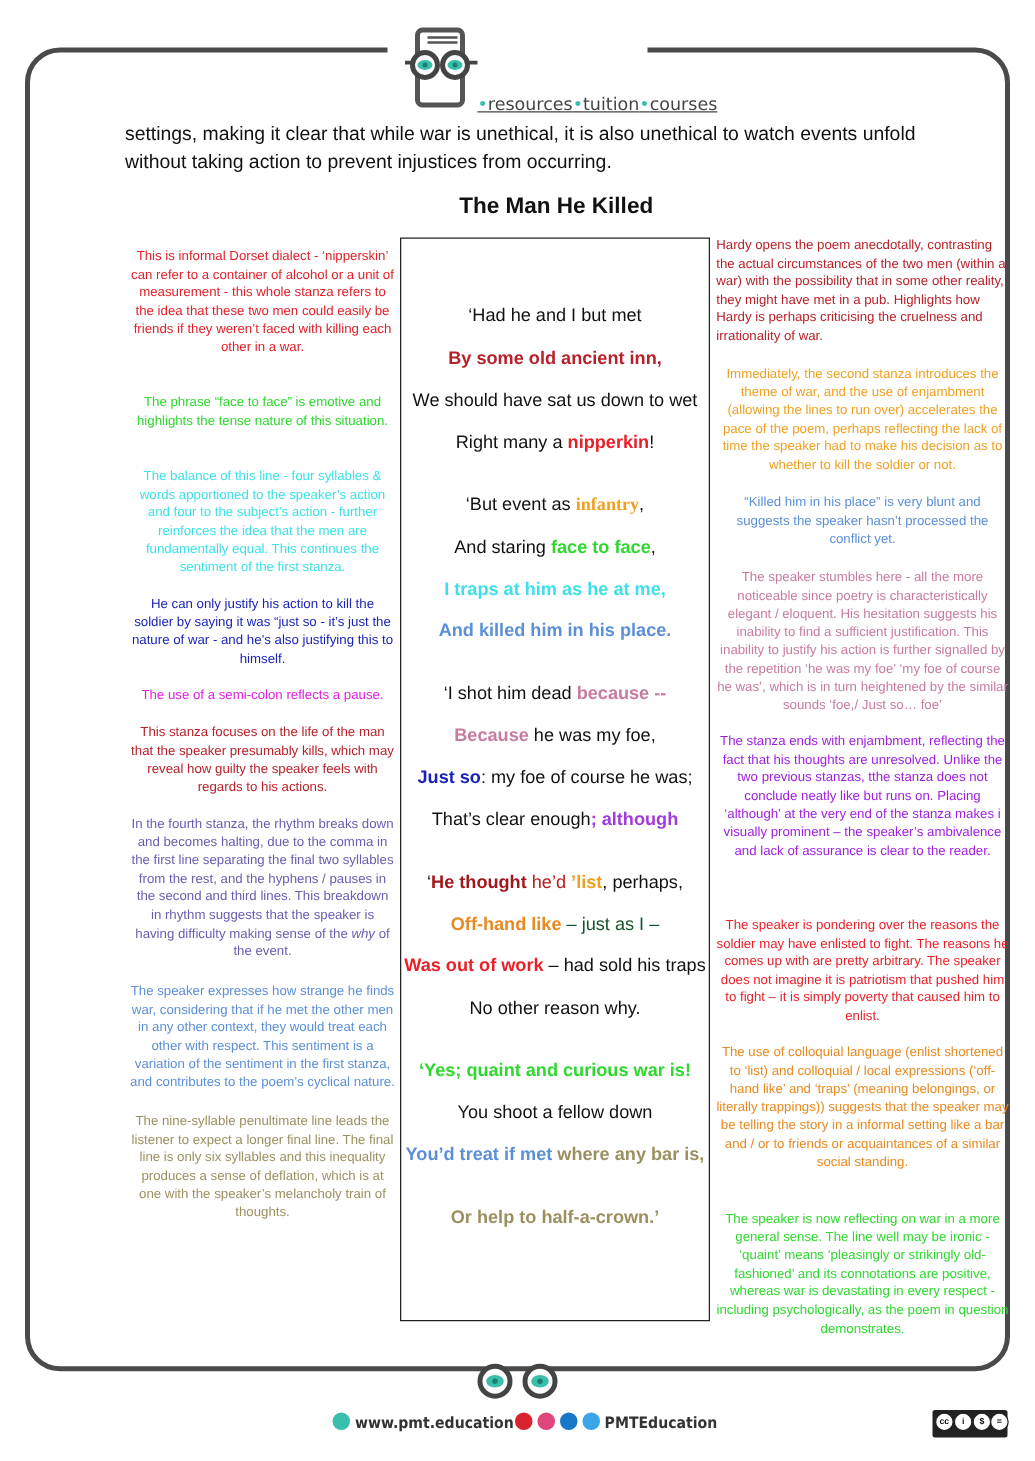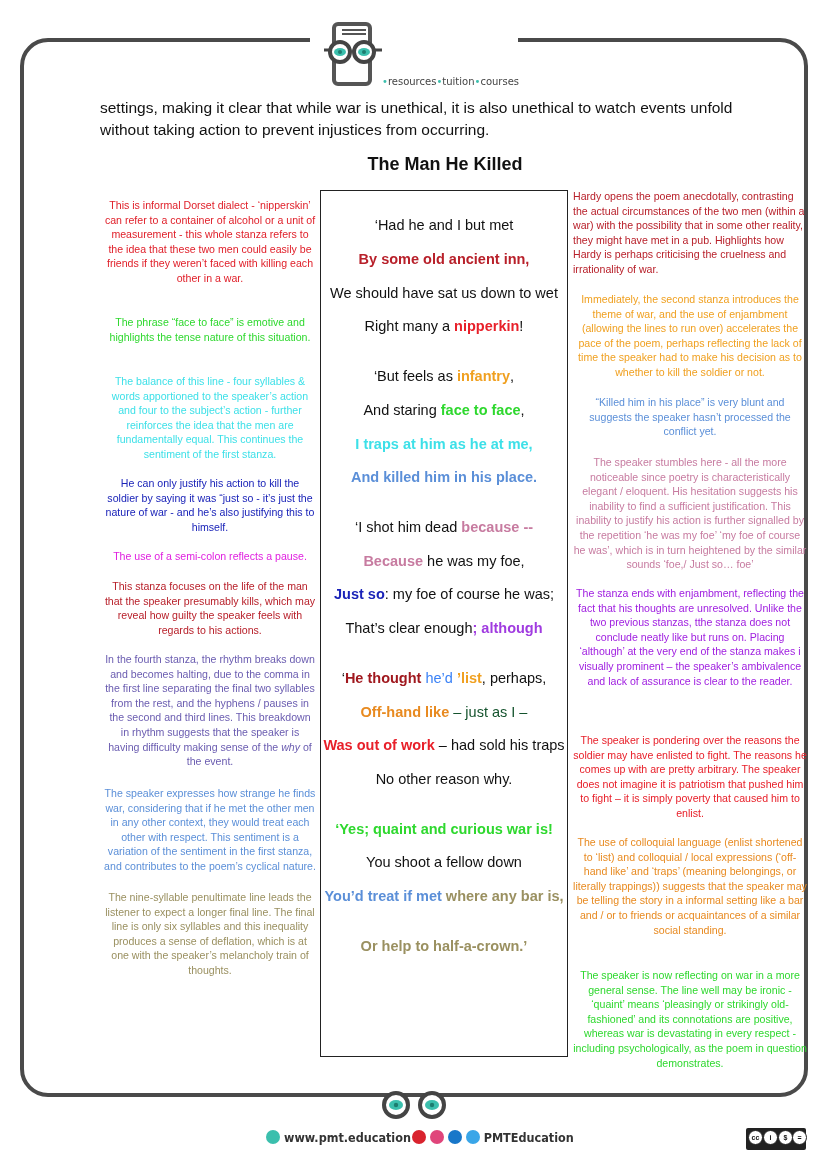--- a/index.html
+++ b/index.html
@@ -4,29 +4,29 @@
 <style>
   html, body { margin: 0; padding: 0; background: #ffffff; }
   body { width: 828px; height: 1169px; position: relative; overflow: hidden;
          font-family: "Liberation Sans", sans-serif; color: #111; }
   .frame { position: absolute; left: 20px; top: 38px; width: 788px; height: 1059px;
            border: 4px solid #4a4a4a; border-radius: 28px; box-sizing: border-box; }
   .logo-mask { position: absolute; left: 310px; top: 20px; width: 208px; height: 50px; background: #fff; }
   .logo { position: absolute; left: 322px; top: 20px; width: 200px; height: 70px; }
   .logo .pmt { position: absolute; left: 66px; top: -8px; font-size: 60px; color: #444;
                font-family: "DejaVu Sans", sans-serif; font-weight: 300; letter-spacing: -2px; }
-  .logo .tag { position: absolute; left: 60px; top: 56px; font-size: 10px; color: #444;
-               font-family: "DejaVu Sans", sans-serif; }
+  .logo .tag { position: absolute; left: 60px; top: 56px; font-size: 14px; color: #444;
+               font-family: "DejaVu Sans", sans-serif; text-decoration: underline; }
   .logo .tag .dot { color: #3bbfad; }
   .intro { position: absolute; left: 100px; top: 97px; width: 660px; font-size: 15.5px; line-height: 22px; color: #111; }
   .title { position: absolute; left: 320px; top: 154px; width: 250px; text-align: center;
            font-size: 18px; font-weight: bold; }
   .poem-box { position: absolute; left: 320px; top: 190px; width: 248px; height: 867px;
               border: 1.5px solid #222; box-sizing: border-box; }
-  .poem-line { position: absolute; left: 320px; width: 248px; text-align: center; font-size: 14.5px; line-height: 17px; color: #111; }
+  .poem-line { position: absolute; left: 320px; width: 248px; text-align: center; font-size: 14.5px; line-height: 17px; color: #111; margin-top: 28px; }
   .note { position: absolute; font-size: 10.6px; line-height: 14.6px; text-align: center; }
   .left-note { left: 104px; width: 212px; }
   .right-note { left: 573px; width: 234px; }
   .footer-glasses { position: absolute; left: 376px; top: 1090px; width: 76px; height: 30px; }
   .footer { position: absolute; top: 1130px; font-size: 12.5px; font-weight: bold; color: #333; font-family: "DejaVu Sans Condensed", "DejaVu Sans", sans-serif; }
   .cc { position: absolute; left: 746px; top: 1128px; width: 60px; height: 22px; background: #222; border-radius: 2px; }
   .cc span { position: absolute; top: 2px; width: 13px; height: 13px; border-radius: 50%; background: #fff; border: 1px solid #222; font-size: 7px; text-align: center; line-height: 13px; font-weight: bold; }
 </style>
 </head>
 <body>
@@ -56,29 +56,29 @@
 <div class="intro">settings, making it clear that while war is unethical, it is also unethical to watch events unfold without taking action to prevent injustices from occurring.</div>
 
 <div class="title">The Man He Killed</div>
 
 <div class="poem-box"></div>
 <div id="poem-lines">
     <div class="poem-line" style="top: 217px;"><span style="color: rgb(17, 17, 17);">‘Had he and I but met</span></div>
     <div class="poem-line" style="top: 251px;"><span style="color: rgb(184, 32, 42); font-weight: bold;">By some old ancient inn,</span></div>
     <div class="poem-line" style="top: 285px;"><span style="color: rgb(17, 17, 17);">We should have sat us down to wet</span></div>
     <div class="poem-line" style="top: 318px;"><span style="color: rgb(17, 17, 17);">Right many a </span><span style="color: rgb(232, 32, 42); font-weight: bold;">nipperkin</span><span style="color: rgb(17, 17, 17);">!</span></div>
-    <div class="poem-line" style="top: 368px;"><span style="color: rgb(17, 17, 17);">‘But feels as </span><span style="color: rgb(240, 160, 32); font-weight: bold;">infantry</span><span style="color: rgb(17, 17, 17);">,</span></div>
+    <div class="poem-line" style="top: 368px;"><span style="color: rgb(17, 17, 17);">‘But event as </span><span style="color: rgb(240, 160, 32); font-weight: bold; font-family: Liberation Serif, serif;">infantry</span><span style="color: rgb(17, 17, 17);">,</span></div>
     <div class="poem-line" style="top: 402px;"><span style="color: rgb(17, 17, 17);">And staring </span><span style="color: rgb(46, 216, 46); font-weight: bold;">face to face</span><span style="color: rgb(17, 17, 17);">,</span></div>
     <div class="poem-line" style="top: 436px;"><span style="color: rgb(61, 224, 232); font-weight: bold;">I traps at him as he at me,</span></div>
     <div class="poem-line" style="top: 469px;"><span style="color: rgb(91, 143, 216); font-weight: bold;">And killed him in his place.</span></div>
     <div class="poem-line" style="top: 519px;"><span style="color: rgb(17, 17, 17);">‘I shot him dead </span><span style="color: rgb(199, 123, 160); font-weight: bold;">because --</span></div>
     <div class="poem-line" style="top: 553px;"><span style="color: rgb(199, 123, 160); font-weight: bold;">Because</span><span style="color: rgb(17, 17, 17);"> he was my foe,</span></div>
     <div class="poem-line" style="top: 586px;"><span style="color: rgb(26, 35, 184); font-weight: bold;">Just so</span><span style="color: rgb(17, 17, 17);">: my foe of course he was;</span></div>
     <div class="poem-line" style="top: 620px;"><span style="color: rgb(17, 17, 17);">That’s clear enough</span><span style="color: rgb(160, 59, 224); font-weight: bold;">; although</span></div>
-    <div class="poem-line" style="top: 670px;"><span style="color: rgb(17, 17, 17);">‘</span><span style="color: rgb(160, 24, 30); font-weight: bold;">He thought</span><span style="color: #3b82f6;"> he’d </span><span style="color: rgb(240, 160, 32); font-weight: bold;">’list</span><span style="color: rgb(17, 17, 17);">, perhaps,</span></div>
+    <div class="poem-line" style="top: 670px;"><span style="color: rgb(17, 17, 17);">‘</span><span style="color: rgb(160, 24, 30); font-weight: bold;">He thought</span><span style="color: #b91c1c;"> he’d </span><span style="color: rgb(240, 160, 32); font-weight: bold;">’list</span><span style="color: rgb(17, 17, 17);">, perhaps,</span></div>
     <div class="poem-line" style="top: 704px;"><span style="color: rgb(232, 138, 32); font-weight: bold;">Off-hand like</span><span style="color: #14532d;"> – just as I –</span></div>
     <div class="poem-line" style="top: 737px;"><span style="color: rgb(232, 32, 42); font-weight: bold;">Was out of work</span><span style="color: rgb(17, 17, 17); text-align: right;"> – had sold his traps</span></div>
     <div class="poem-line" style="top: 771px;"><span style="color: rgb(17, 17, 17);">No other reason why.</span></div>
     <div class="poem-line" style="top: 821px;"><span style="color: rgb(46, 216, 46); font-weight: bold;">‘Yes; quaint and curious war is!</span></div>
     <div class="poem-line" style="top: 854px;"><span style="color: rgb(17, 17, 17);">You shoot a fellow down</span></div>
     <div class="poem-line" style="top: 888px;"><span style="color: rgb(91, 143, 216); font-weight: bold;">You’d treat if met</span><span style="color: rgb(154, 144, 96); font-weight: bold;"> where any bar is,</span></div>
     <div class="poem-line" style="top: 938px;"><span style="color: rgb(154, 144, 96); font-weight: bold;">Or help to half-a-crown.’</span></div>
   </div>
 
 <div id="left-notes">

